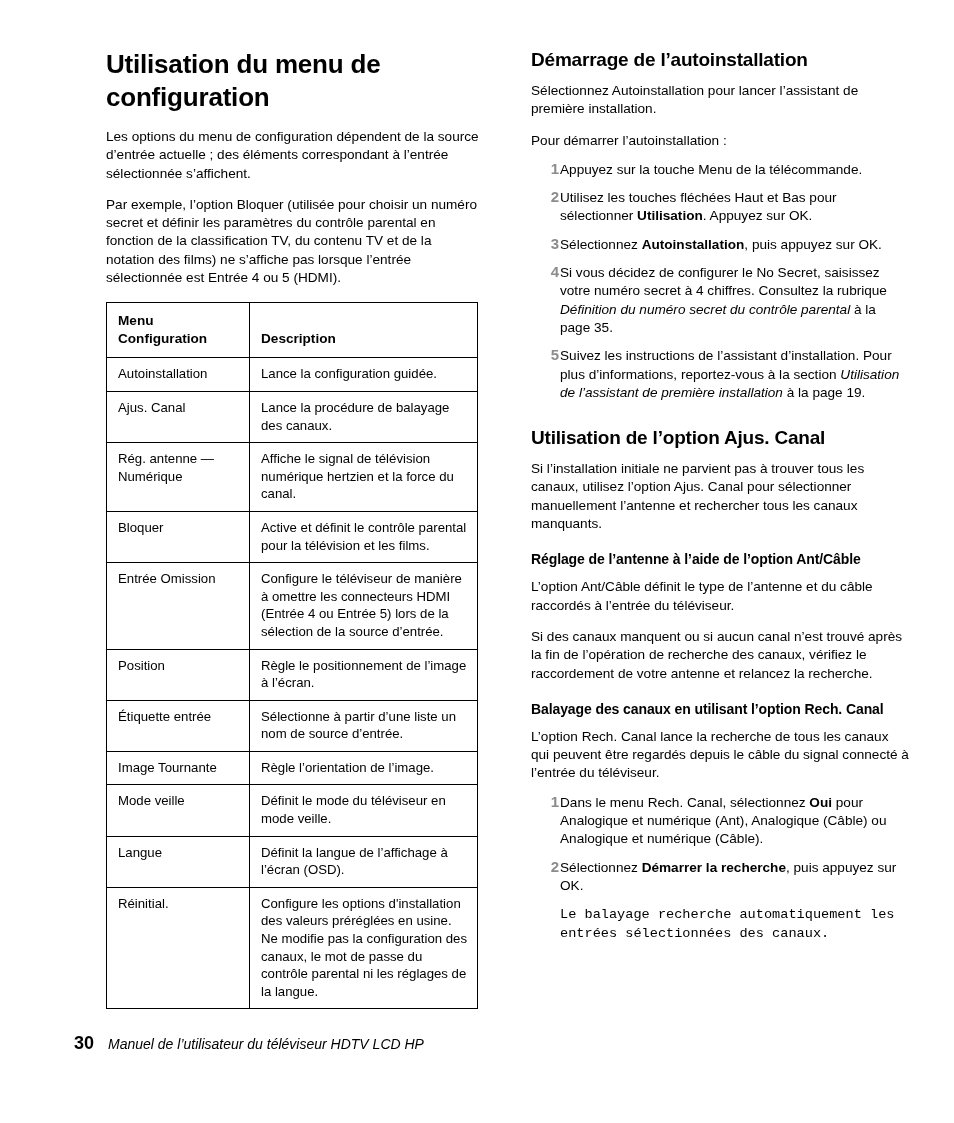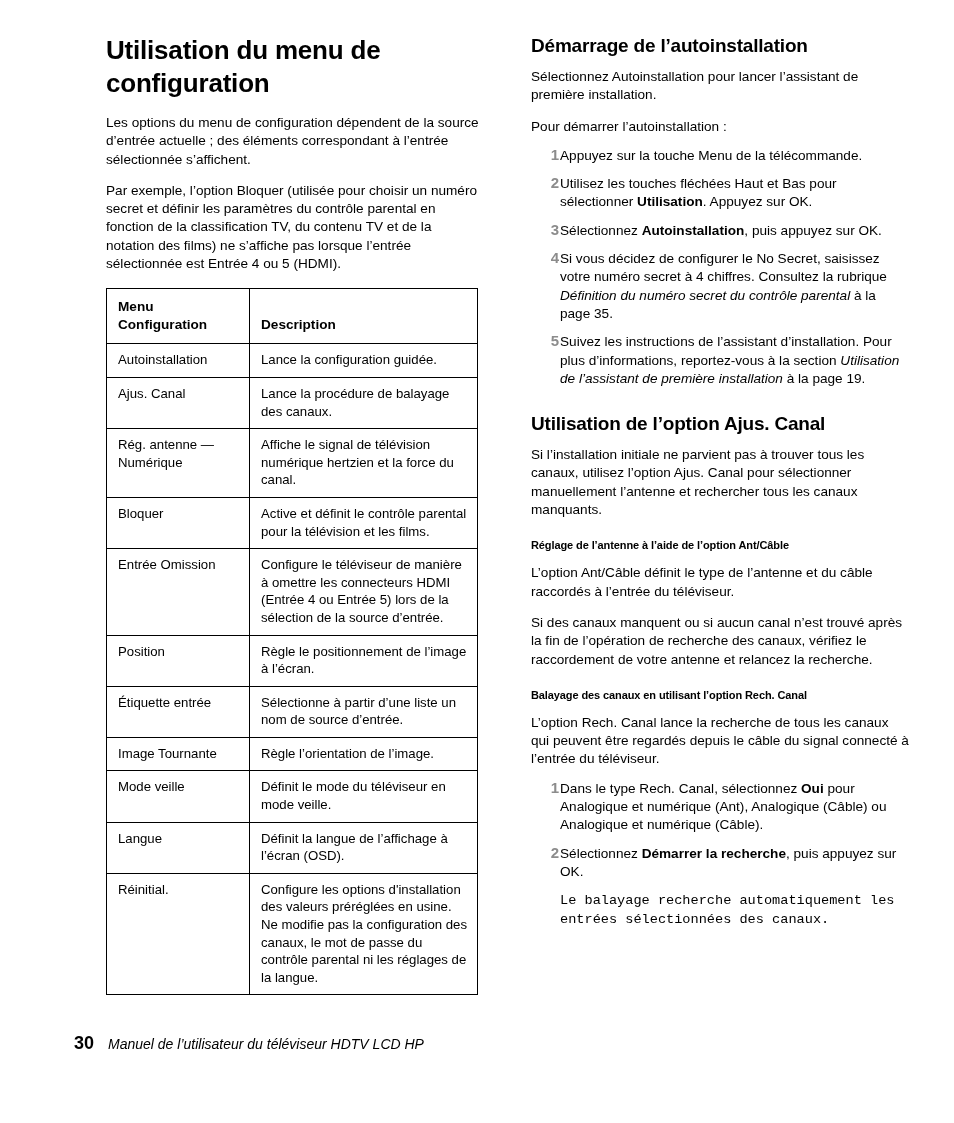--- a/index.html
+++ b/index.html
@@ -16,21 +16,21 @@
     overflow: hidden;
   }
   .page {
     position: absolute;
     left: 0; top: 0;
     width: 954px;
     height: 1123px;
   }
   .col {
     position: absolute;
-    top: 34px;
+    top: 48px;
     padding-left: 32px;
   }
   .col-left {
     left: 74px;
     width: 375px;
   }
   .col-right {
     left: 499px;
     width: 378px;
   }
@@ -45,21 +45,21 @@
   }
   h2.section-head {
     font-size: 19px;
     font-weight: bold;
     line-height: 23px;
     letter-spacing: -0.2px;
     margin: 0 0 11px 0;
     padding: 0;
   }
   h3.sub-head {
-    font-size: 11px;
+    font-size: 14px;
     font-weight: bold;
     line-height: 19px;
     letter-spacing: -0.1px;
     margin: 0 0 9px 0;
     padding: 0;
   }
   p.body {
     font-size: 13.6px;
     line-height: 18.3px;
     margin: 0 0 13px 0;
@@ -254,21 +254,21 @@
 
     <p class="body">L’option Ant/Câble définit le type de l’antenne et du câble raccordés à l’entrée du téléviseur.</p>
 
     <p class="body">Si des canaux manquent ou si aucun canal n’est trouvé après la fin de l’opération de recherche des canaux, vérifiez le raccordement de votre antenne et relancez la recherche.</p>
 
     <h3 class="sub-head" style="margin-top:17px;">Balayage des canaux en utilisant l’option Rech. Canal</h3>
 
     <p class="body tight">L’option Rech. Canal lance la recherche de tous les canaux qui peuvent être regardés depuis le câble du signal connecté à l’entrée du téléviseur.</p>
 
     <ol class="steps steps-block" id="steps-2">
-        <li><span class="num">1</span><span><span>Dans le type Rech. Canal, sélectionnez </span><b>Oui</b><span> pour Analogique et numérique (Ant), Analogique (Câble) ou Analogique et numérique (Câble).</span></span></li>
+        <li><span class="num">1</span><span><span>Dans le menu Rech. Canal, sélectionnez </span><b>Oui</b><span> pour Analogique et numérique (Ant), Analogique (Câble) ou Analogique et numérique (Câble).</span></span></li>
         <li><span class="num">2</span><span><span>Sélectionnez </span><b>Démarrer la recherche</b><span>, puis appuyez sur OK.</span></span><div class="step-note">Le balayage recherche automatiquement les entrées sélectionnées des canaux.</div></li>
       </ol>
 
   </div>
 
   <div class="footer">
     <span class="pagenum">30</span>
     <span class="foottext">Manuel de l’utilisateur du téléviseur HDTV LCD HP</span>
   </div>
 

